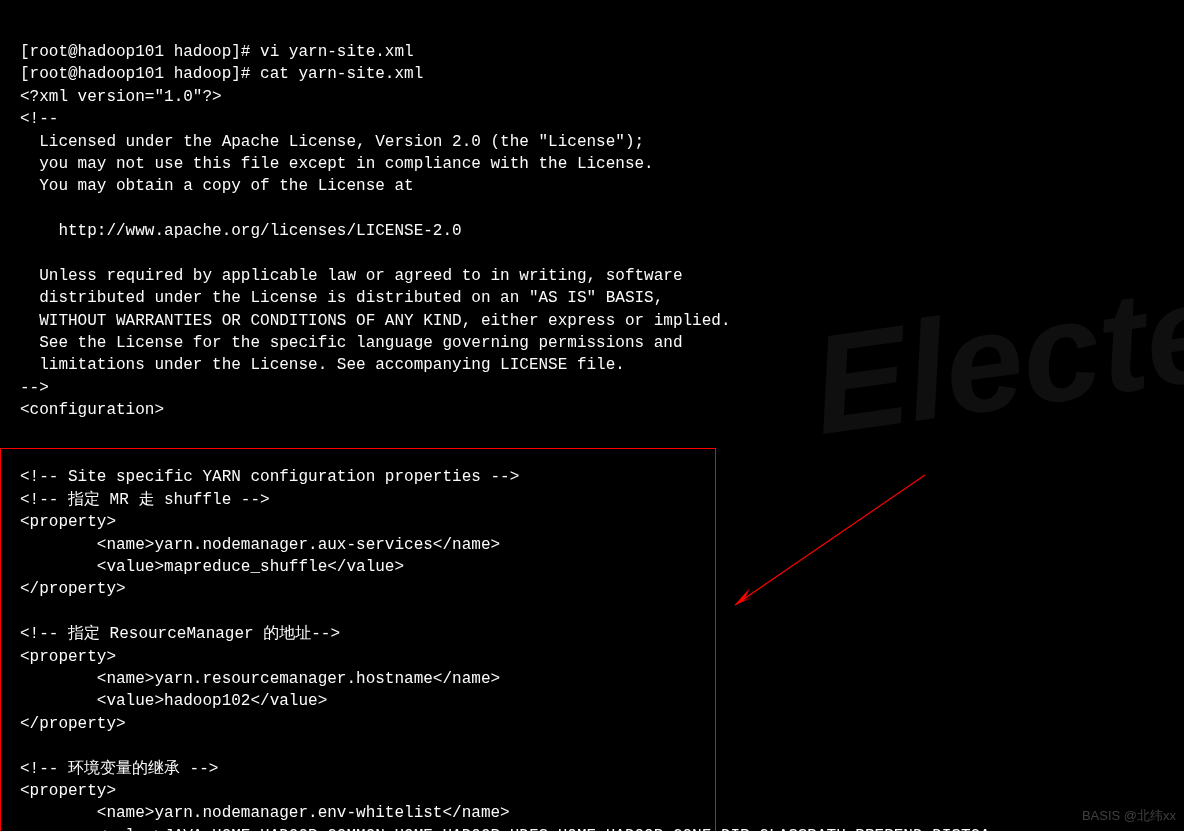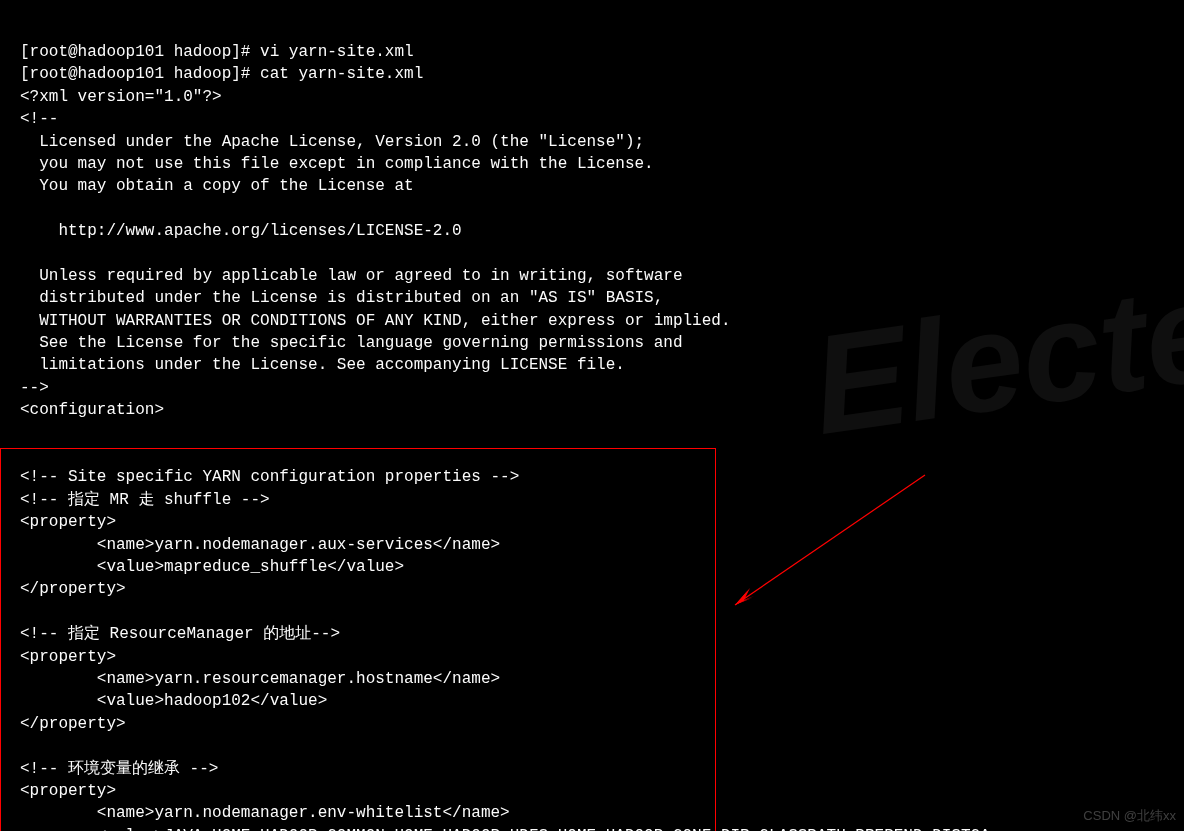--- a/index.html
+++ b/index.html
@@ -103,13 +103,13 @@
 <div class="watermark">Electe</div>
 
 <div class="red-box"></div>
 
 <svg class="arrow" viewBox="0 0 210 145">
   <line x1="205" y1="5" x2="15" y2="135" stroke="#ff0000" stroke-width="1.2"></line>
   <polygon points="15,135 28,120 20,132 32,128" fill="#ff0000"></polygon>
   <path d="M15 135 L30 118 L24 130 L34 126 Z" fill="#ff0000"></path>
 </svg>
 
-<div class="csdn-mark">CSDN @北纬xx</div>
+<div class="csdn-mark">BASIS @北纬xx</div>
 
 </body></html>

